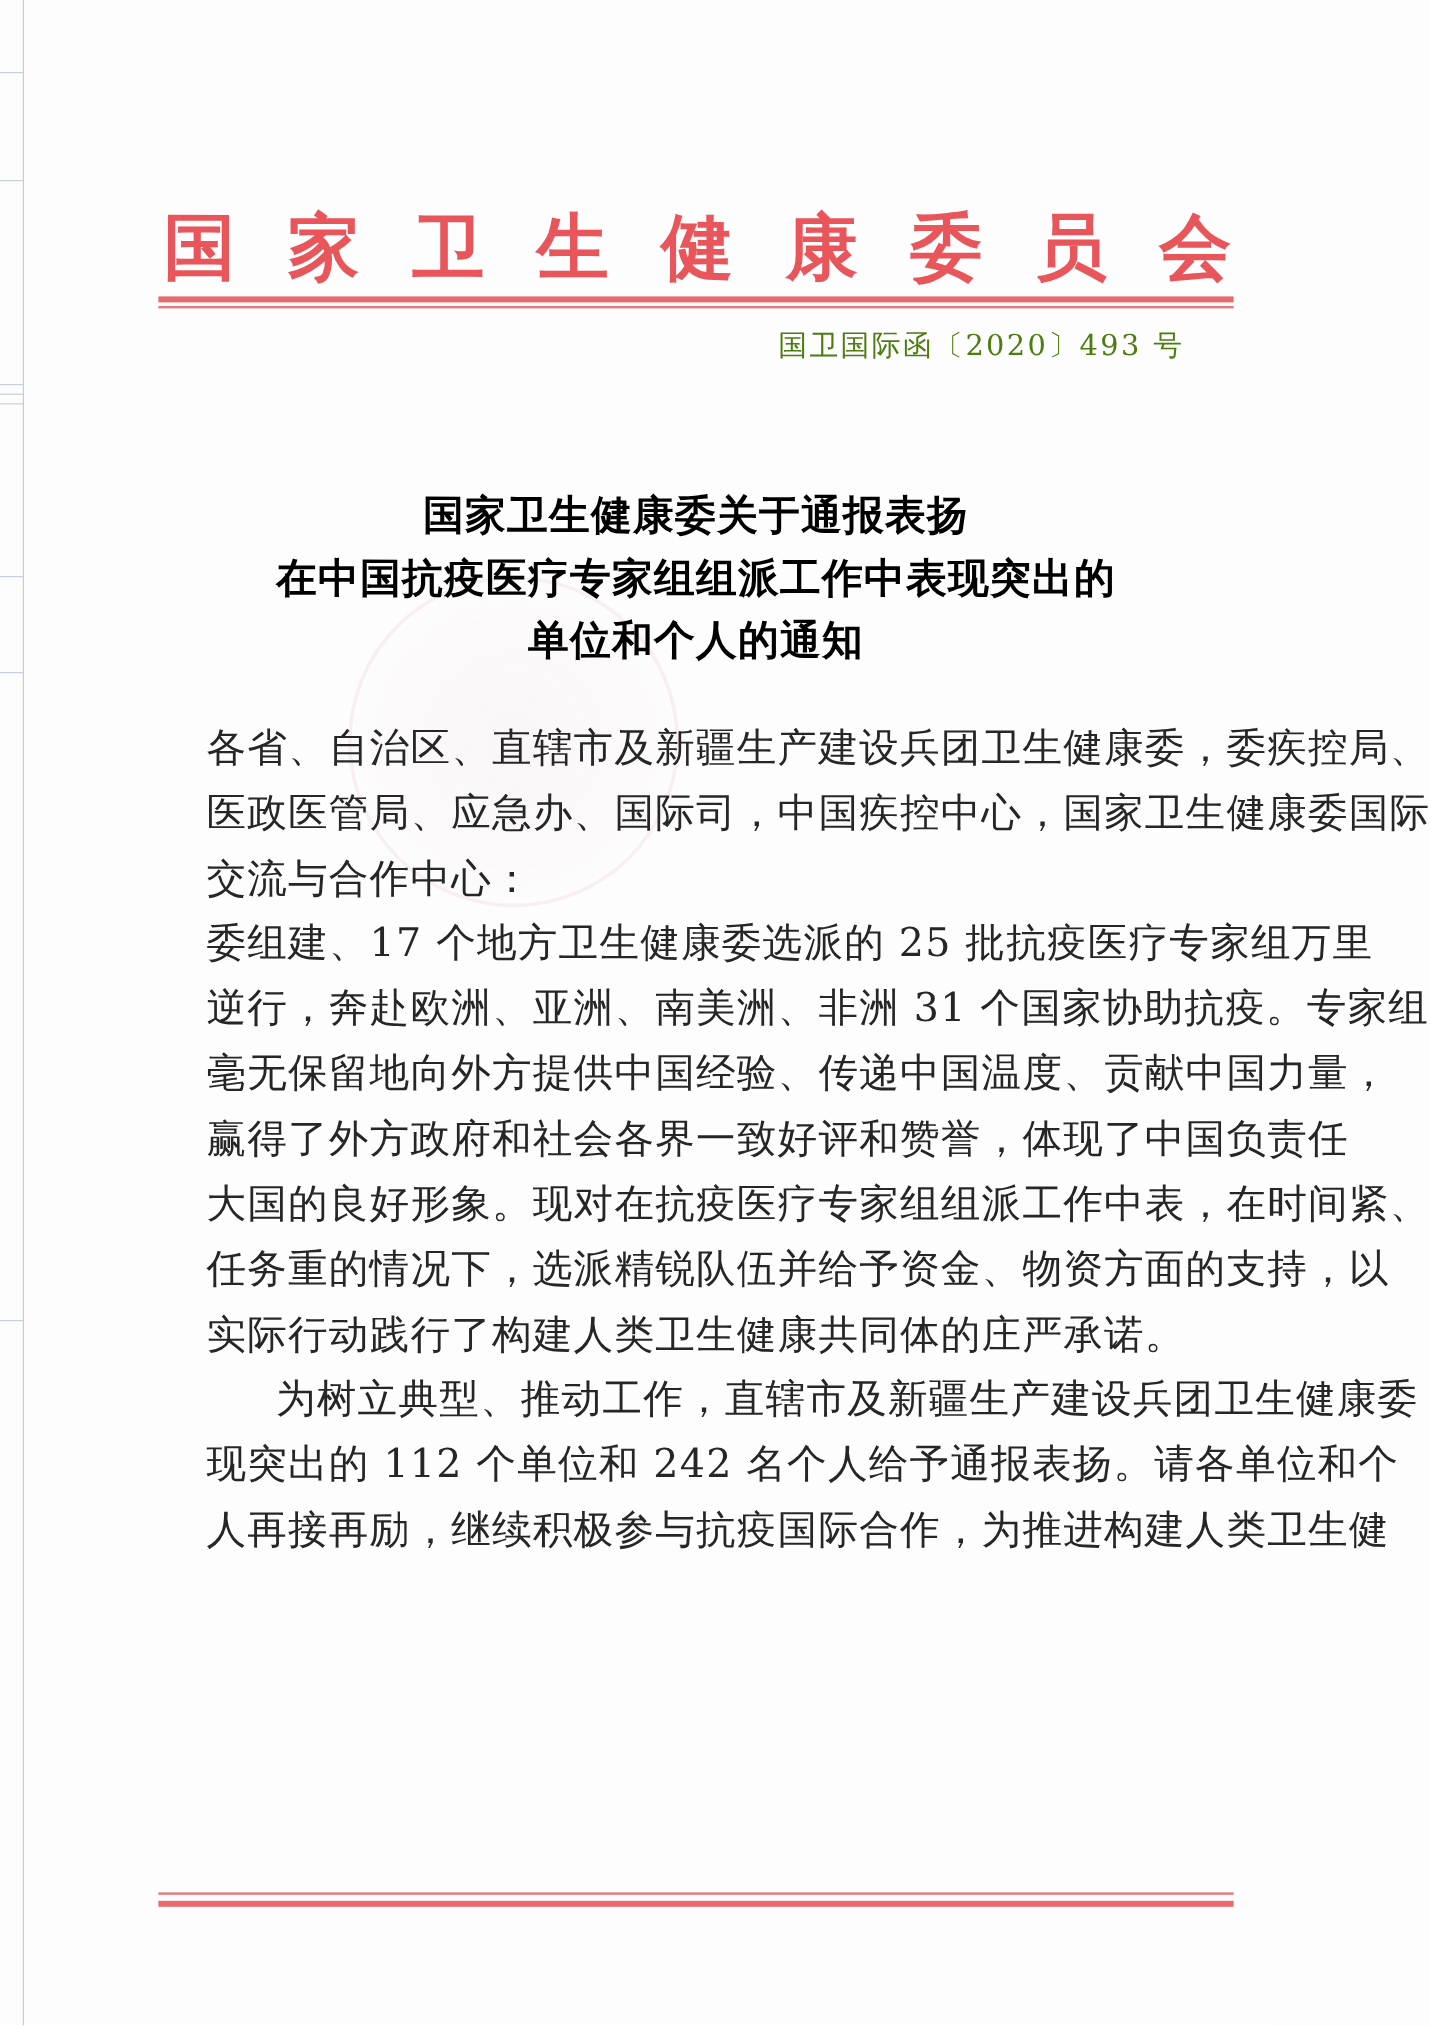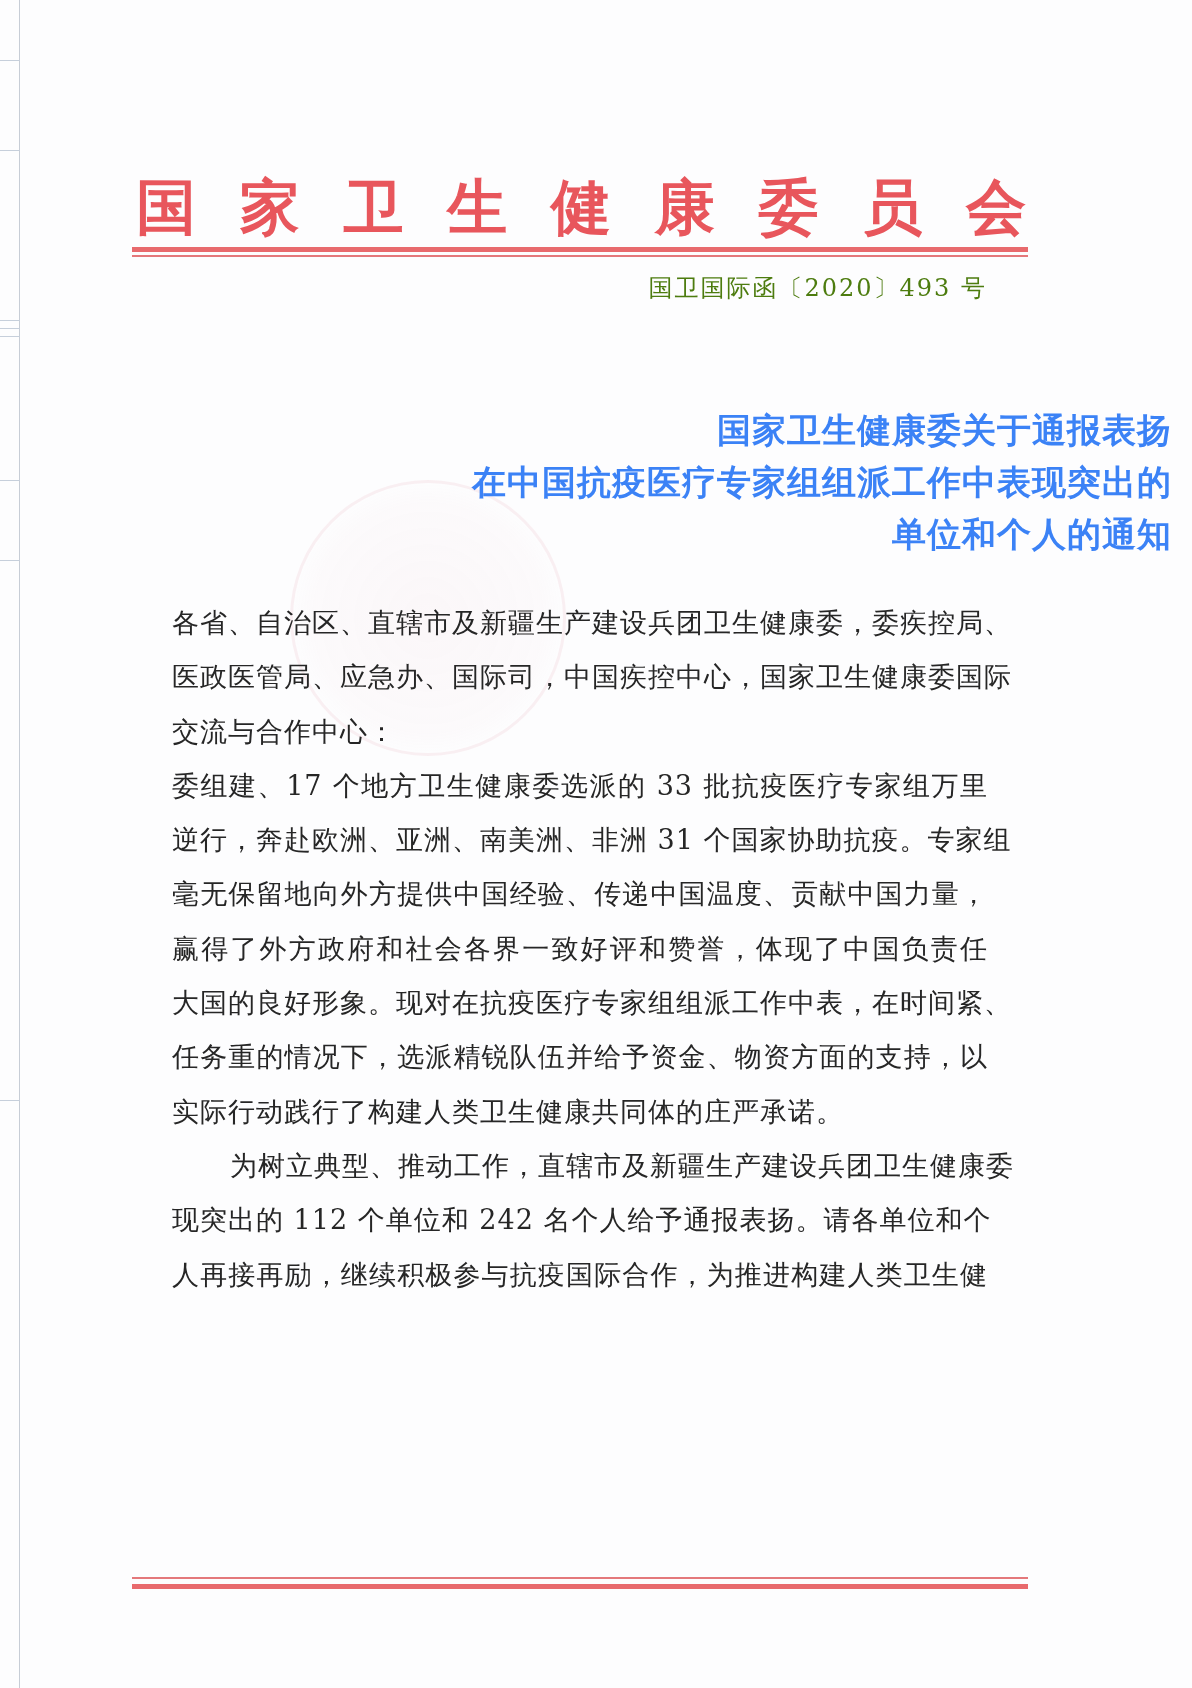--- a/index.html
+++ b/index.html
@@ -84,36 +84,35 @@
     letter-spacing: 2px;
     color: #4d7c0f;
     line-height: 36px;
     text-align: right;
   }
   .title {
     position: absolute;
     left: 0;
     top: 404px;
     width: 1160px;
-    text-align: right;
+    text-align: center;
     font-family: "DejaVu Serif", "Liberation Serif", serif;
     font-weight: bold;
     font-size: 34px;
     line-height: 52px;
-    color: #3b82f6;
+    color: #000000;
     letter-spacing: 1px;
-    margin-left: 12px;
   }
   .title div { white-space: nowrap; }
   .body-text {
     position: absolute;
     left: 172px;
     top: 596px;
     width: 816px;
-    font-size: 27px;
+    font-size: 33px;
     color: #262626;
   }
   .line {
     height: 54.3px;
     line-height: 54.3px;
     white-space: nowrap;
     text-align: justify;
     text-align-last: justify;
     letter-spacing: 1px;
   }
@@ -156,21 +155,21 @@
   <div>国家卫生健康委关于通报表扬</div>
   <div>在中国抗疫医疗专家组组派工作中表现突出的</div>
   <div>单位和个人的通知</div>
 </div>
 
 <div class="body-text">
   <div class="line">各省、自治区、直辖市及新疆生产建设兵团卫生健康委，委疾控局、</div>
   <div class="line">医政医管局、应急办、国际司，中国疾控中心，国家卫生健康委国际</div>
   <div class="line last">交流与合作中心：</div>
 
-  <div class="line">委组建、17 个地方卫生健康委选派的 33 批抗疫医疗专家组万里</div>
+  <div class="line">委组建、17 个地方卫生健康委选派的 25 批抗疫医疗专家组万里</div>
   <div class="line">逆行，奔赴欧洲、亚洲、南美洲、非洲 31 个国家协助抗疫。专家组</div>
   <div class="line">毫无保留地向外方提供中国经验、传递中国温度、贡献中国力量，</div>
   <div class="line">赢得了外方政府和社会各界一致好评和赞誉，体现了中国负责任</div>
   <div class="line">大国的良好形象。现对在抗疫医疗专家组组派工作中表，在时间紧、</div>
   <div class="line">任务重的情况下，选派精锐队伍并给予资金、物资方面的支持，以</div>
   <div class="line last">实际行动践行了构建人类卫生健康共同体的庄严承诺。</div>
 
   <div class="line indent">为树立典型、推动工作，直辖市及新疆生产建设兵团卫生健康委</div>
   <div class="line">现突出的 112 个单位和 242 名个人给予通报表扬。请各单位和个</div>
   <div class="line">人再接再励，继续积极参与抗疫国际合作，为推进构建人类卫生健</div>

